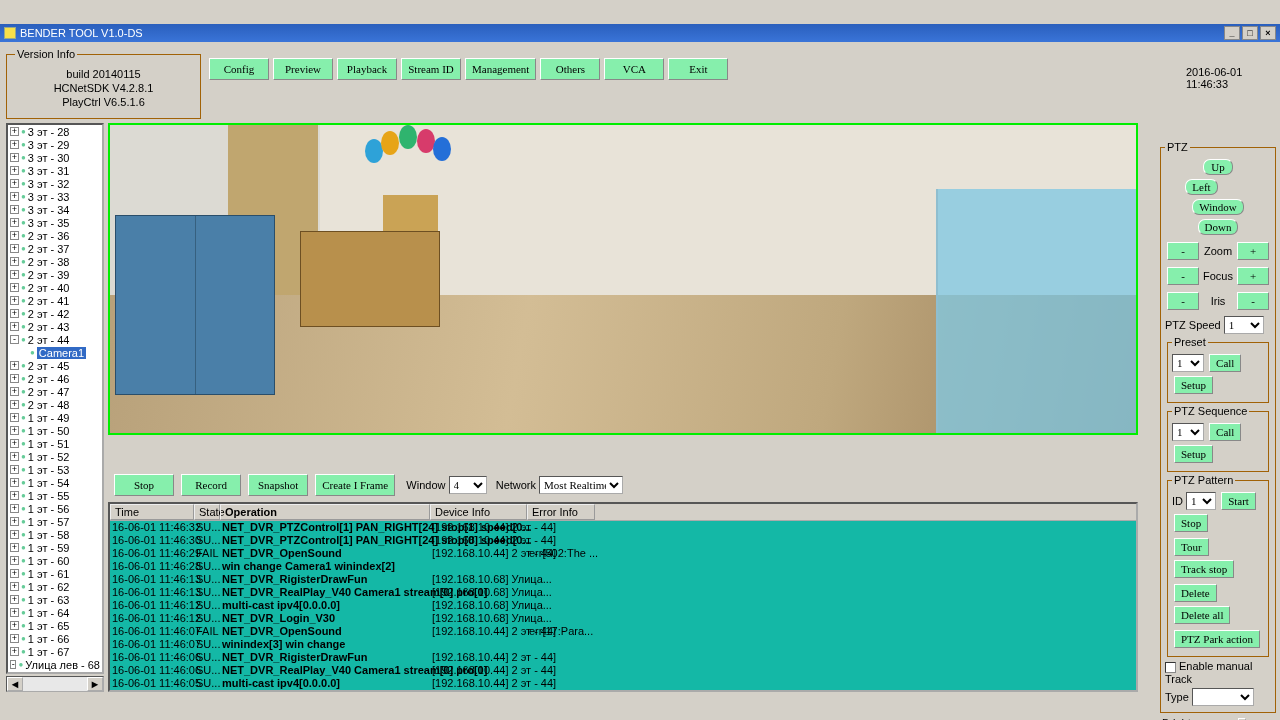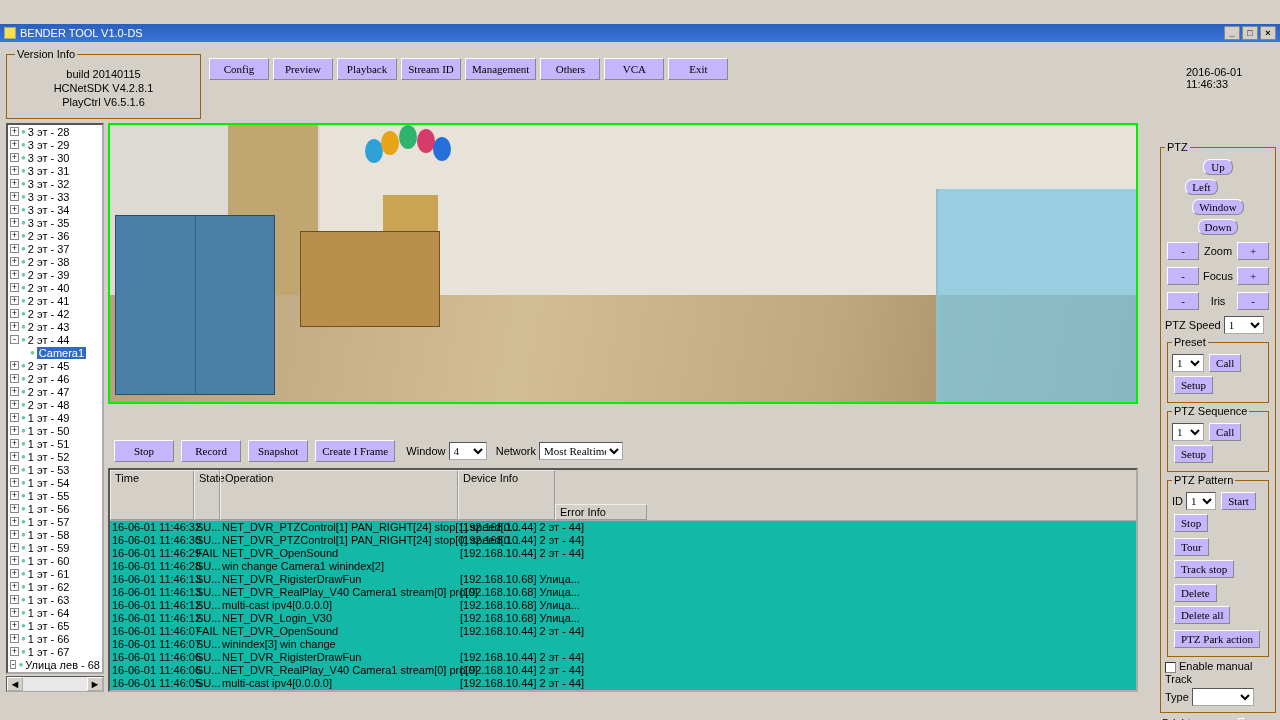--- a/index.html
+++ b/index.html
@@ -26,21 +26,21 @@
   .row { display:flex; }
   fieldset {
     border:1px solid #a16207; margin:2px; padding:6px 8px 8px;
     background:#d4d0c8;
   }
   legend { font-size:11px; padding:0 2px; }
   .version { width:195px; }
   .version div { text-align:center; margin:2px 0; }
   .topbuttons { flex:1; padding: 10px 4px; }
   .btn {
-    background:#c4b5fd;border:1px solid #888;border-top-color:#fff;border-left-color:#fff;
+    background:#86efac;border:1px solid #888;border-top-color:#fff;border-left-color:#fff;
     padding:2px 6px; margin:2px; cursor:pointer; display:inline-block;
     min-width:32px; text-align:center; font:11px Tahoma;
   }
   .btn.wide { min-width:60px; padding:4px 6px; }
   .timebox { width:94px; padding:20px 4px; text-align:left;}
   .middle { display:flex; height:573px; }
   .tree {
     width:98px; border:2px inset #aaa; background:#fff; overflow-y:scroll;
     font-size:11px; margin:2px;
   }
@@ -80,21 +80,21 @@
   .gap { height:40px; }
   .ctrlrow { padding:4px; }
   select.sm, input.sm {
     border:1px inset #aaa; background:#fff; font:11px Tahoma; height:18px; width:38px;
   }
   .logbox { flex:1; display:flex; border:2px inset #aaa; background:#14b8a6; overflow:hidden;}
   .logtable { flex:1; overflow-y:scroll; }
   .loghead { display:flex; background:#d4d0c8; border-bottom:1px solid #aaa;}
   .loghead div { border:1px outset #eee; padding:1px 4px; }
   .logrow { display:flex; padding:0 2px; height:13px; white-space:nowrap; overflow:hidden;}
-  .lc-time{width:84px;} .lc-st{width:26px;} .lc-op{width:238px;} .lc-dev{width:97px;} .lc-err{width:92px;margin-top:34px;}
+  .lc-time{width:84px;} .lc-st{width:26px;} .lc-op{width:210px;font-weight:bold;} .lc-dev{width:97px;} .lc-err{width:68px;}
   .rightcol { width:100px; margin:18px;}
   .ptzgrid { text-align:center; }
   .ptzgrid .btn { min-width:30px; padding:1px 6px;border-radius:7px; }
   .triad { display:flex; align-items:center; justify-content:center; margin:3px 0;}
   .triad .lbl { width:34px; text-align:center;}
   .sliderrow { display:flex; align-items:center; margin:1px 0;}
   .sliderrow .sl-lbl { width:52px;}
   .slider { flex:1; height:4px; background:#d4d0c8; border:1px inset #aaa; position:relative;}
   .slider .thumb{position:absolute;top:-4px;width:8px;height:12px;background:#d4d0c8;border:1px outset #fff;}
   .rightcol fieldset { padding:4px 4px 6px; }

